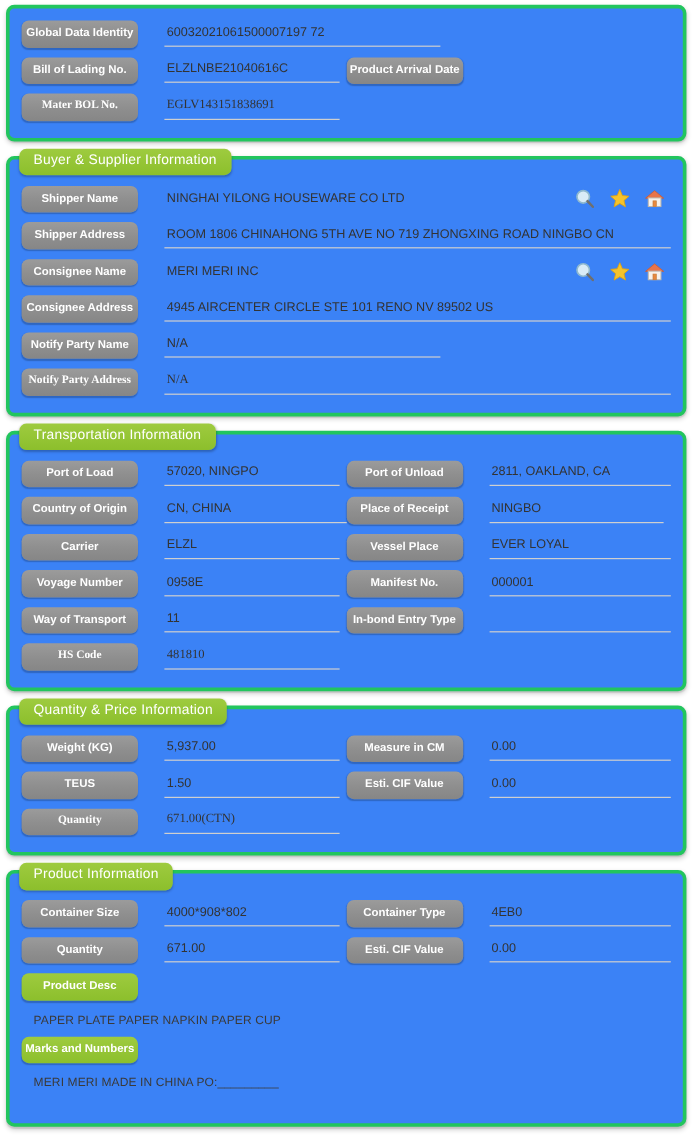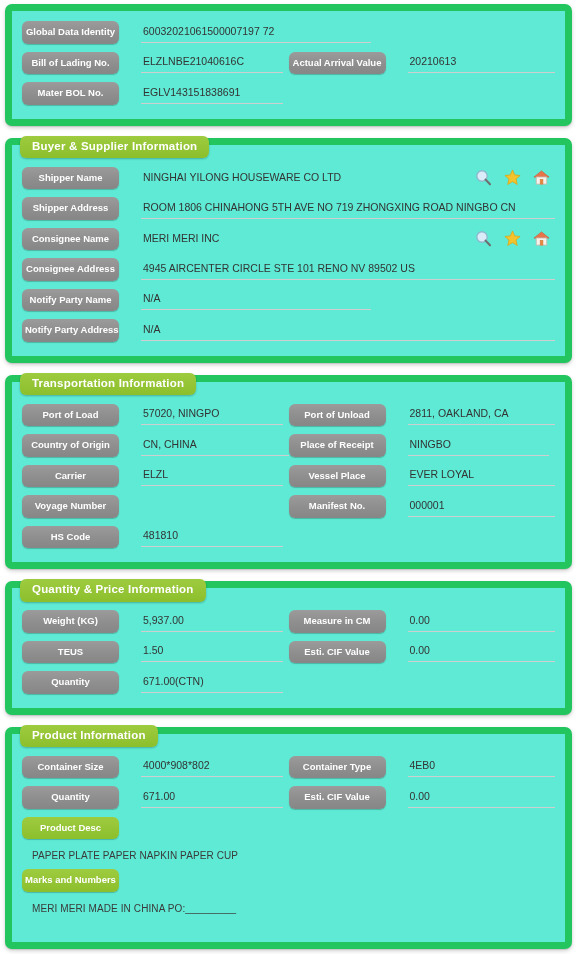--- a/index.html
+++ b/index.html
@@ -10,54 +10,54 @@
     font-family: "Liberation Sans", sans-serif;
   }
   .page {
     width: 577px;
     min-height: 954px;
     background: #ffffff;
     padding: 4px 5px 6px 5px;
   }
   .card {
     position: relative;
-    background: #5eead4;
-    border: 7px solid #22c55e;
+    background: #3b82f6;
+    border: 3px solid #22c55e;
     border-radius: 7px;
     box-shadow: 0 2px 4px rgba(0,0,0,0.18), 0 1px 1px rgba(0,0,0,0.10);
     margin-bottom: 12px;
     padding: 10px 10px 12px 10px;
   }
   .card.with-title { padding-top: 22px; }
 
   
   .section-title {
     position: absolute;
     top: -9px;
     left: 8px;
     background: linear-gradient(to bottom, #9ecb3f 0%, #8cbf2c 100%);
     color: #ffffff;
     font-size: 11.5px;
-    font-weight: bold;
+    font-weight: normal;
     letter-spacing: .2px;
     padding: 5px 12px 6px 12px;
     border-radius: 6px;
     box-shadow: 0 1px 2px rgba(0,0,0,0.25);
     white-space: nowrap;
     line-height: 1;
   }
 
   
   .row {
     display: flex;
     align-items: center;
     margin-bottom: 8px;
     min-height: 22px;
   }
-  .row:last-child { margin-bottom: 2px; }
+  .row:last-child { margin-bottom: 2px; font-family: Liberation Serif, serif; }
 
   .half {
     display: flex;
     align-items: center;
     width: 50%;
     min-width: 0;
   }
   .half.left { padding-right: 6px; }
 
   .pill {
@@ -139,22 +139,21 @@
     <div class="row">
       <div class="pill">Global Data Identity</div>
       <div class="value medium">60032021061500007197 72</div>
     </div>
     <div class="row">
       <div class="half left">
         <div class="pill">Bill of Lading No.</div>
         <div class="value">ELZLNBE21040616C</div>
       </div>
       <div class="half">
-        <div class="pill">Actual Arrival Value</div>
-        <div class="value">20210613</div>
+        <div class="pill">Product Arrival Date</div>
       </div>
     </div>
     <div class="row">
       <div class="half left">
         <div class="pill">Mater BOL No.</div>
         <div class="value">EGLV143151838691</div>
       </div>
     </div>
   </div>
 
@@ -264,27 +263,38 @@
       </div>
       <div class="half">
         <div class="pill">Vessel Place</div>
         <div class="value">EVER LOYAL</div>
       </div>
     </div>
 
     <div class="row">
       <div class="half left">
         <div class="pill">Voyage Number</div>
+        <div class="value">0958E</div>
       </div>
       <div class="half">
         <div class="pill">Manifest No.</div>
         <div class="value">000001</div>
       </div>
     </div>
 
+    <div class="row">
+      <div class="half left">
+        <div class="pill">Way of Transport</div>
+        <div class="value">11</div>
+      </div>
+      <div class="half">
+        <div class="pill">In-bond Entry Type</div>
+        <div class="value"></div>
+      </div>
+    </div>
 
     <div class="row">
       <div class="half left">
         <div class="pill">HS Code</div>
         <div class="value">481810</div>
       </div>
       <div class="half"></div>
     </div>
   </div>
 

